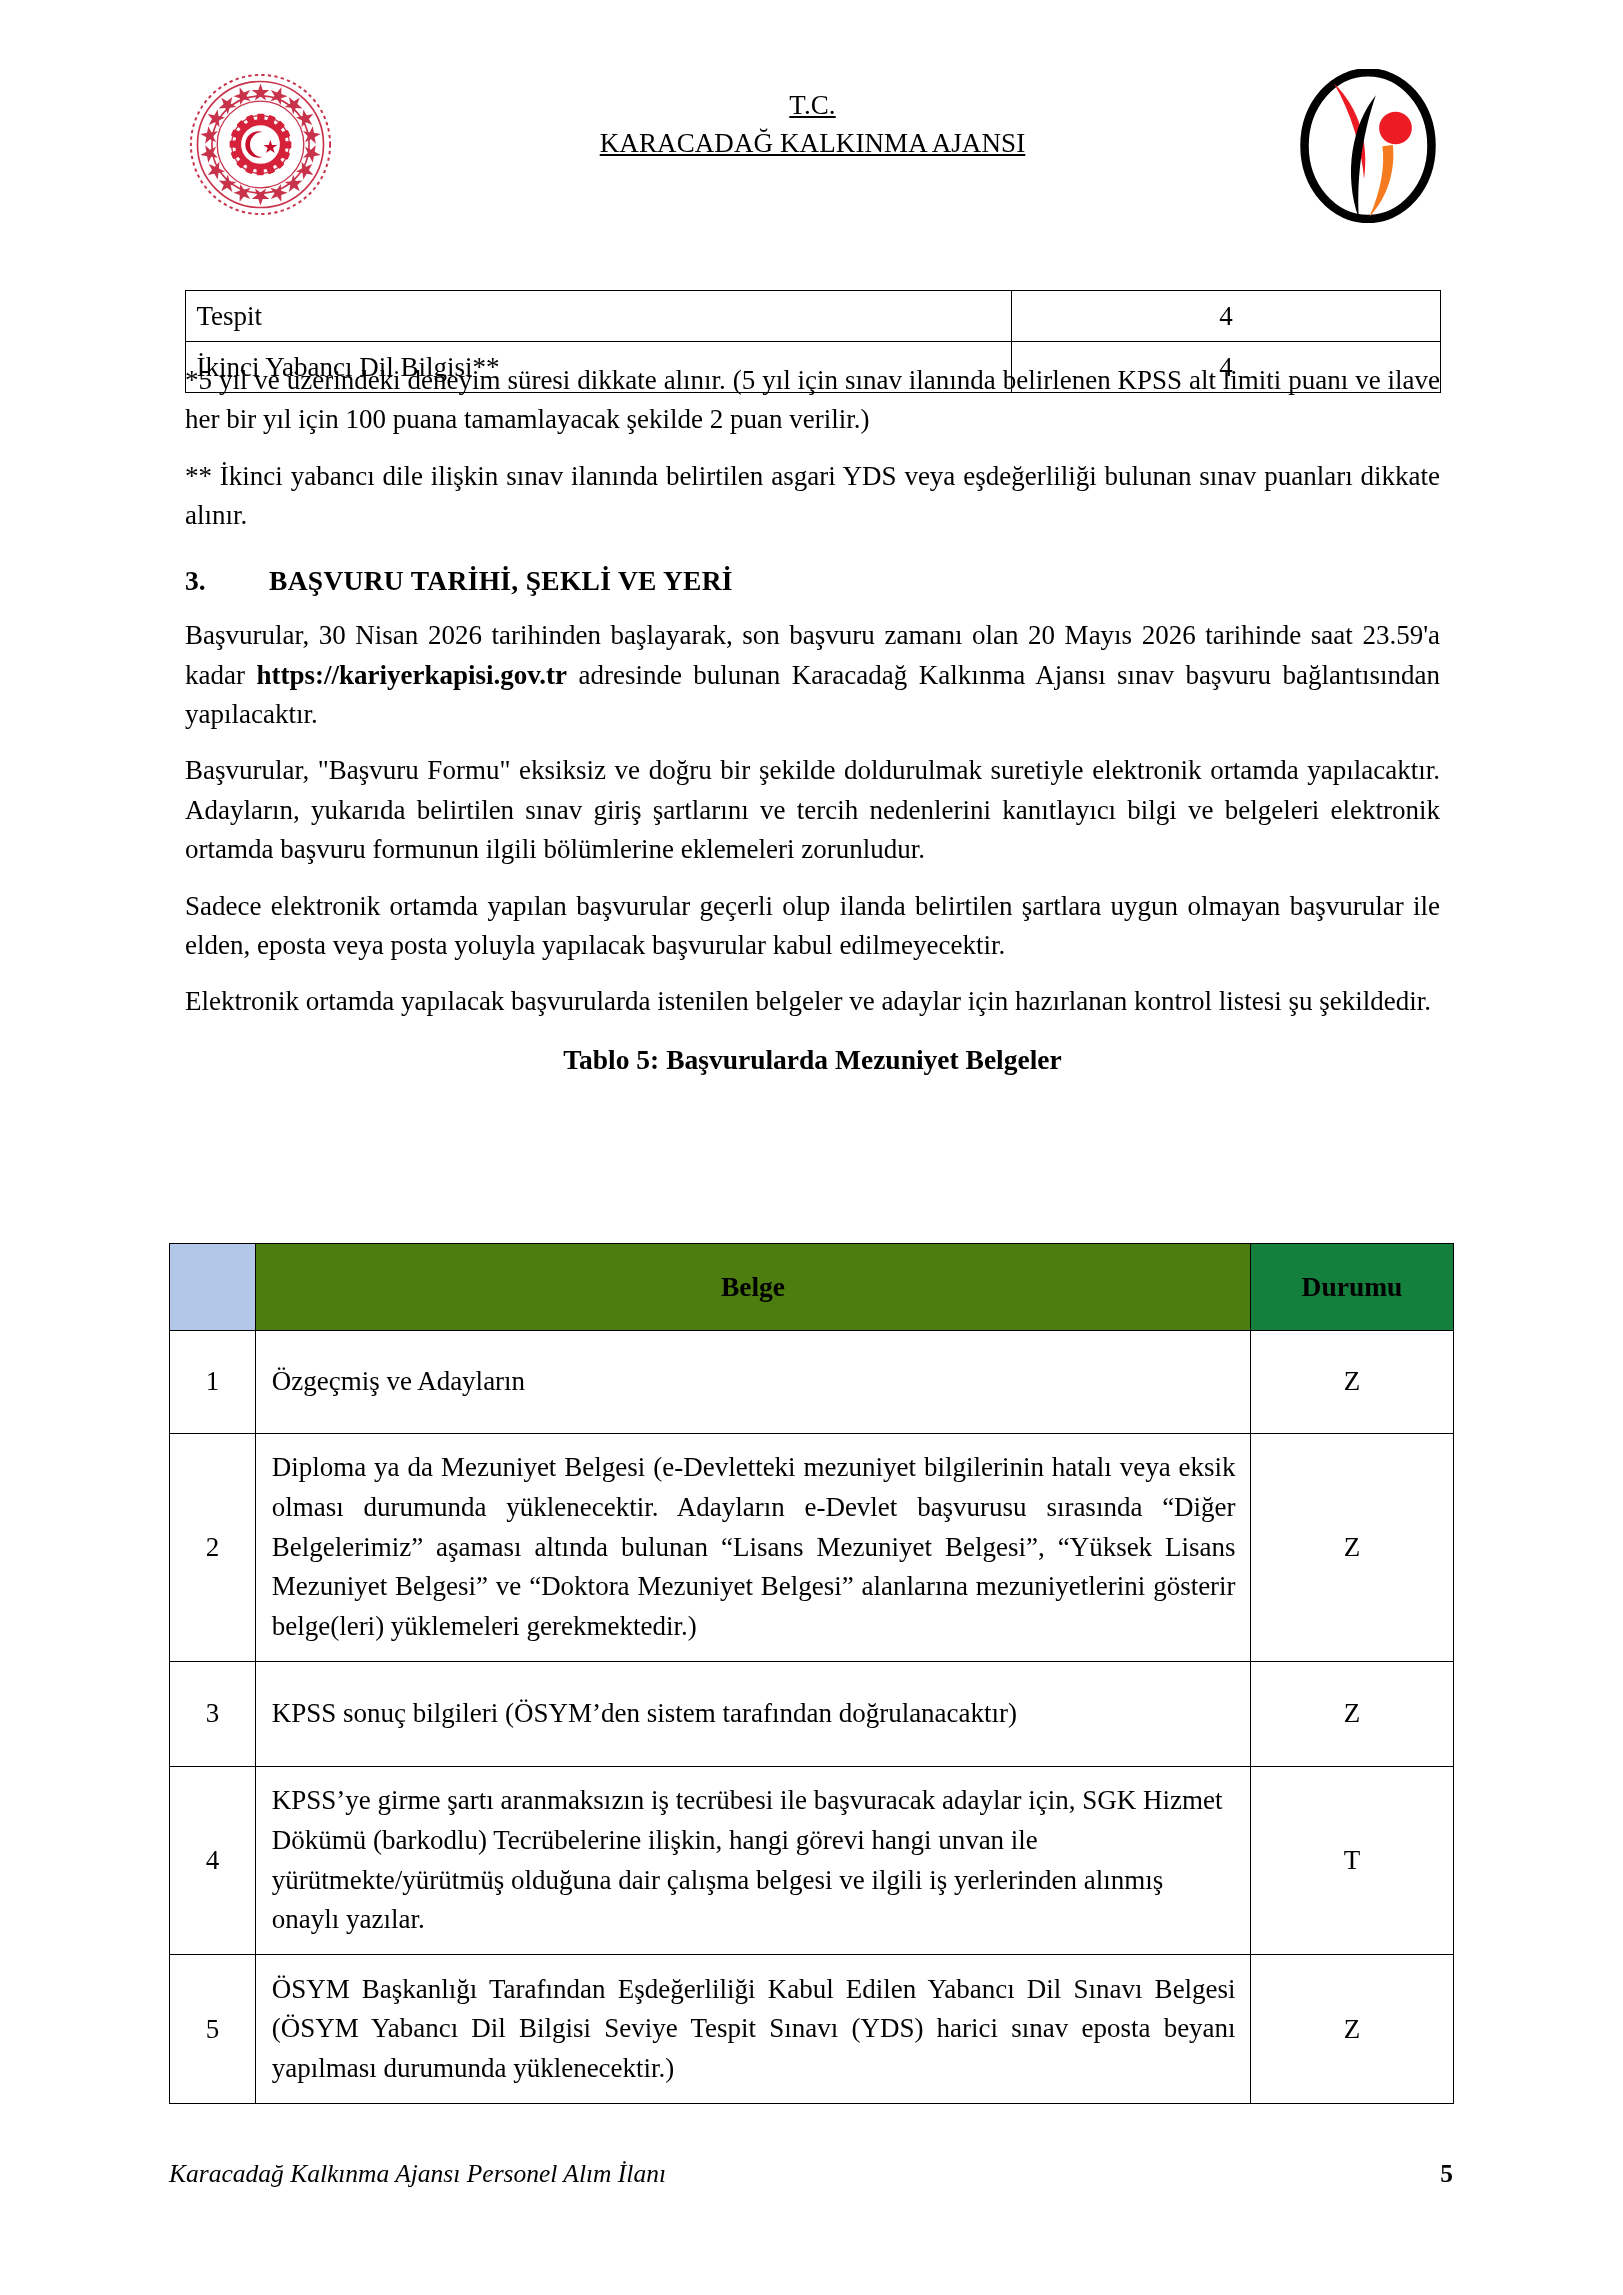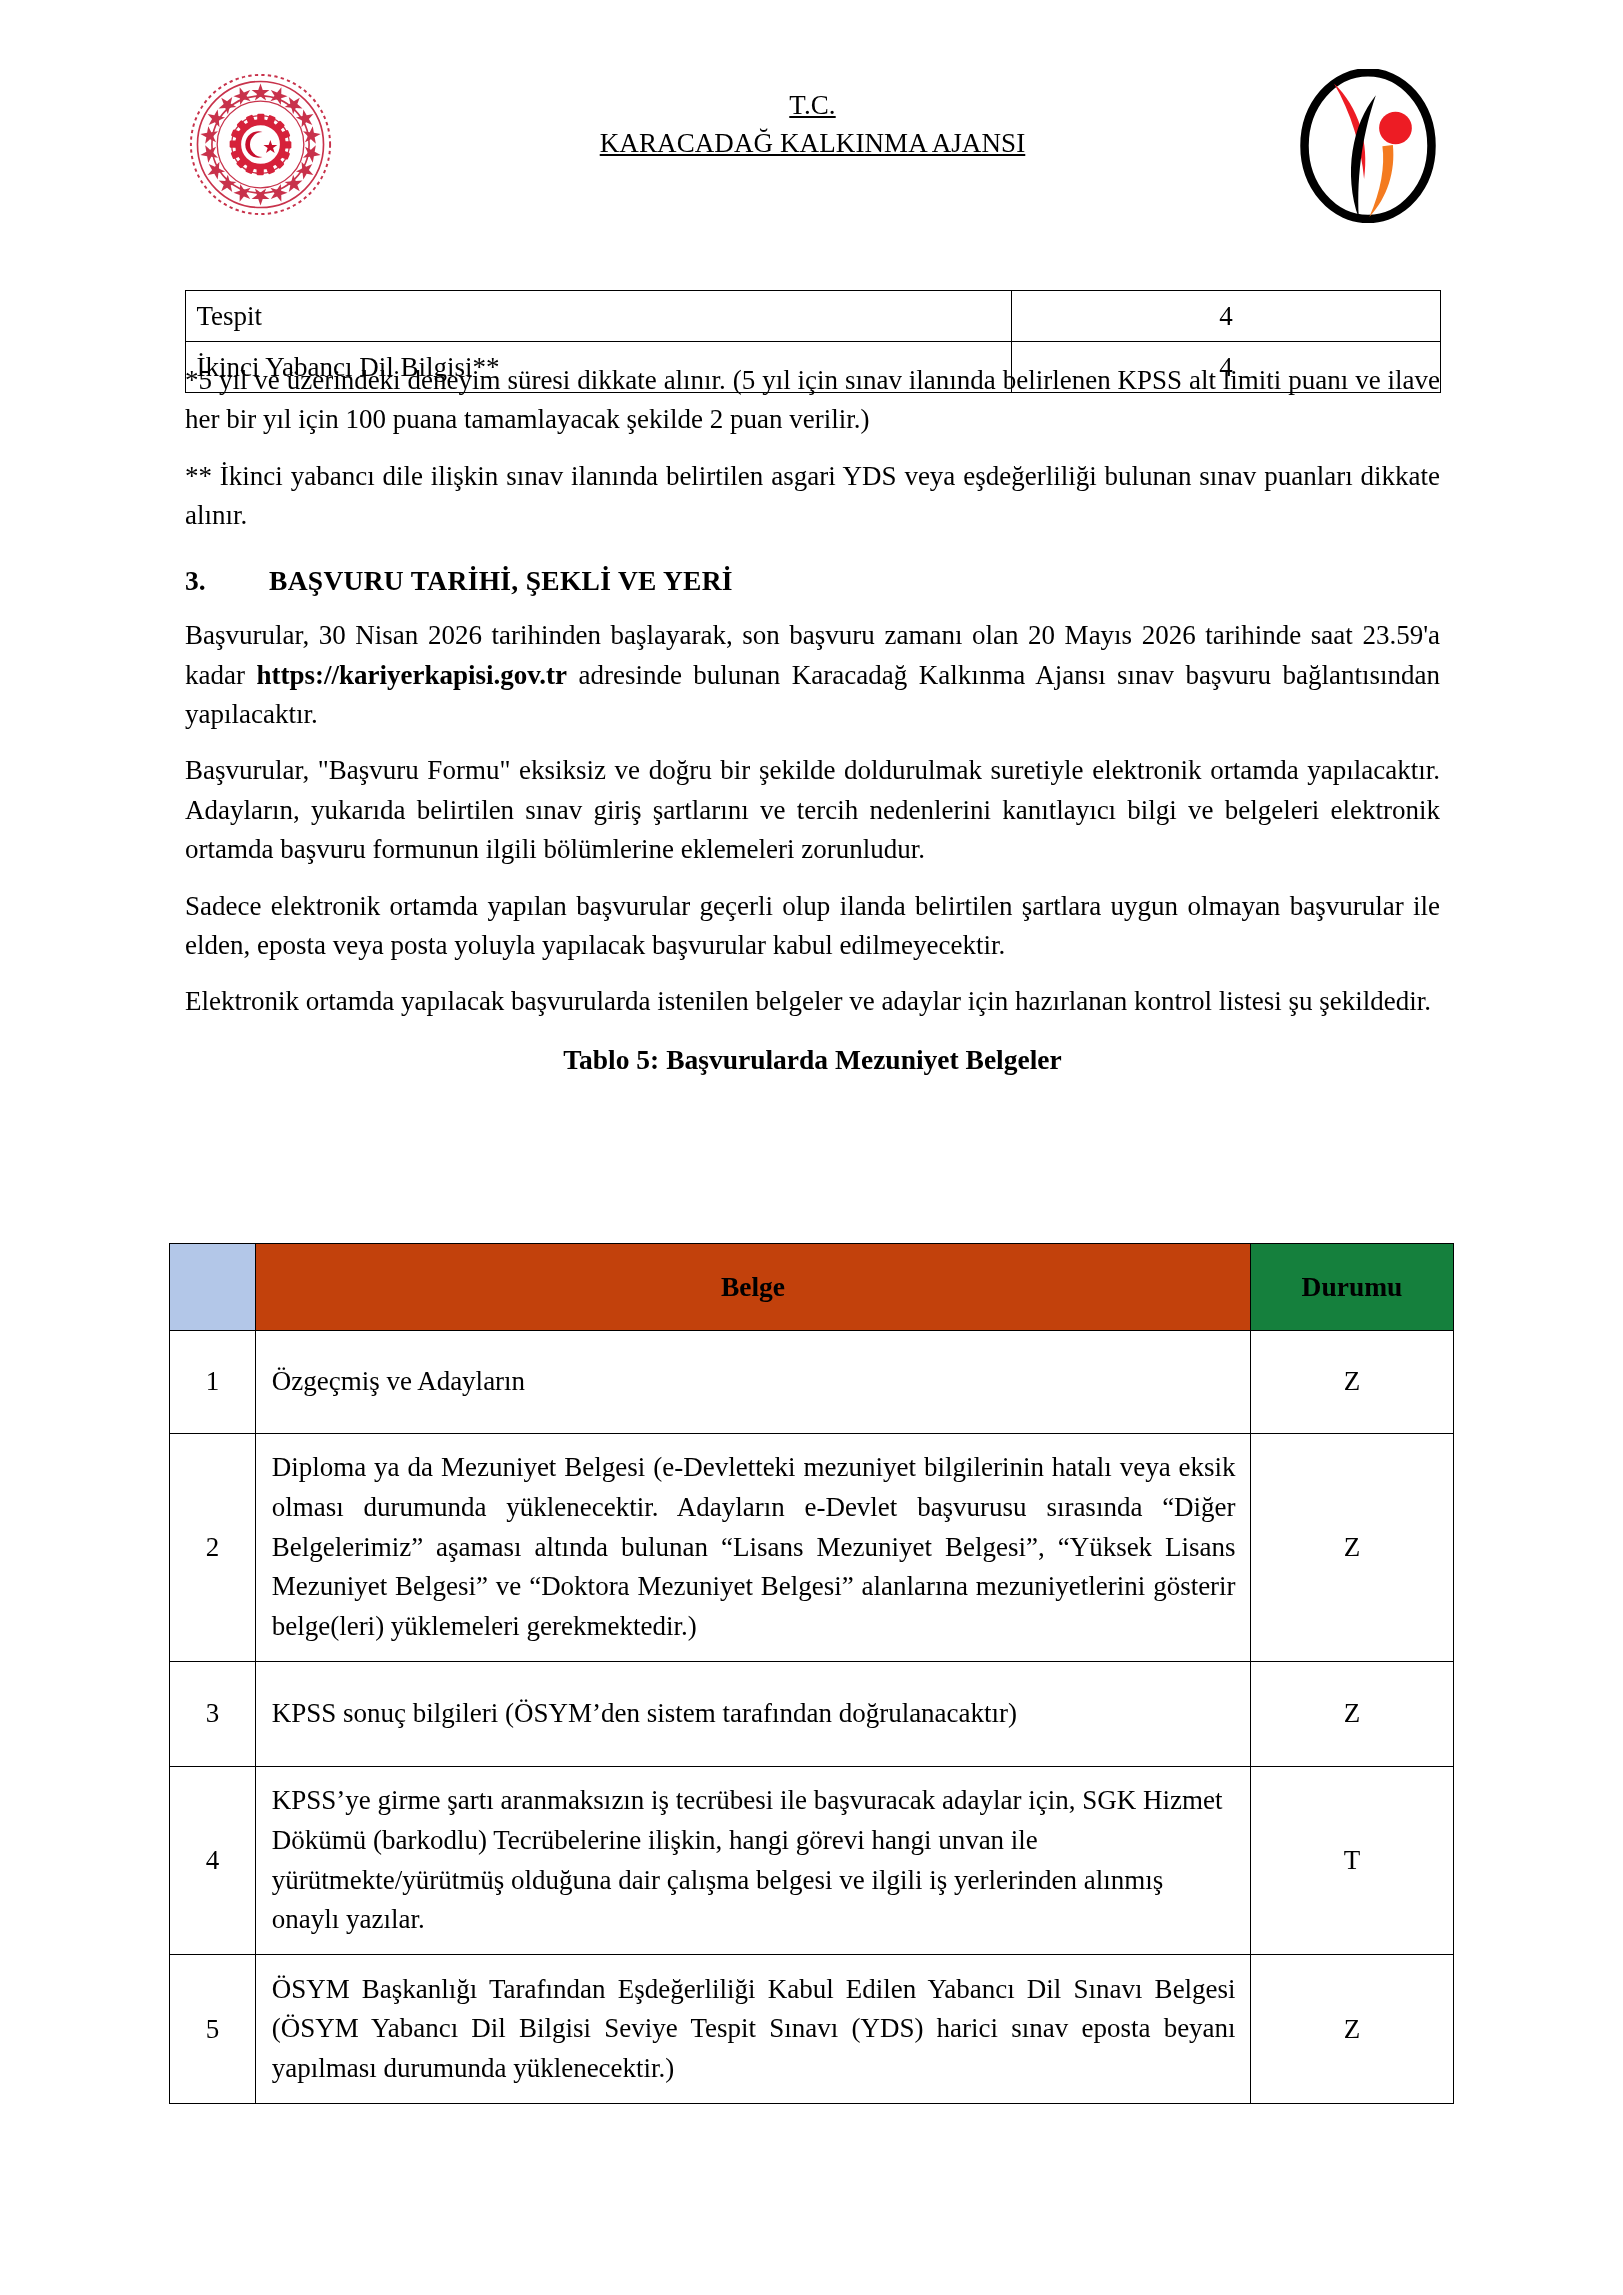--- a/index.html
+++ b/index.html
@@ -313,21 +313,21 @@
   <div class="t5wrap">
     <table class="t5">
       <colgroup>
         <col class="col-no">
           <col class="col-doc">
           <col class="col-stat">
       </colgroup>
       <thead>
         <tr>
           <th class="hdr-no" style="background: rgb(179, 199, 232);"></th>
-          <th class="hdr-doc" style="background: #c2410c;">Belge</th>
+          <th class="hdr-doc" style="background: #4d7c0f;">Belge</th>
           <th class="hdr-stat" style="background: #15803d;">Durumu</th>
         </tr>
       </thead>
       <tbody>
         <tr class="r1">
           <td class="cno">1</td>
           <td class="cdoc oneline">Özgeçmiş ve Adayların</td>
           <td class="cstat">Z</td>
         </tr>
         <tr>
@@ -347,15 +347,19 @@
         </tr>
         <tr>
           <td class="cno">5</td>
           <td class="cdoc">ÖSYM Başkanlığı Tarafından Eşdeğerliliği Kabul Edilen Yabancı Dil Sınavı Belgesi (ÖSYM Yabancı Dil Bilgisi Seviye Tespit Sınavı (YDS) harici sınav eposta beyanı yapılması durumunda yüklenecektir.)</td>
           <td class="cstat">Z</td>
         </tr>
       </tbody>
     </table>
   </div>
 
+  <div class="footer">
+    <div class="f-left">Karacadağ Kalkınma Ajansı Personel Alım İlanı</div>
+    <div class="f-right">5</div>
+  </div>
 
 </div>
 
 
 </body></html>

